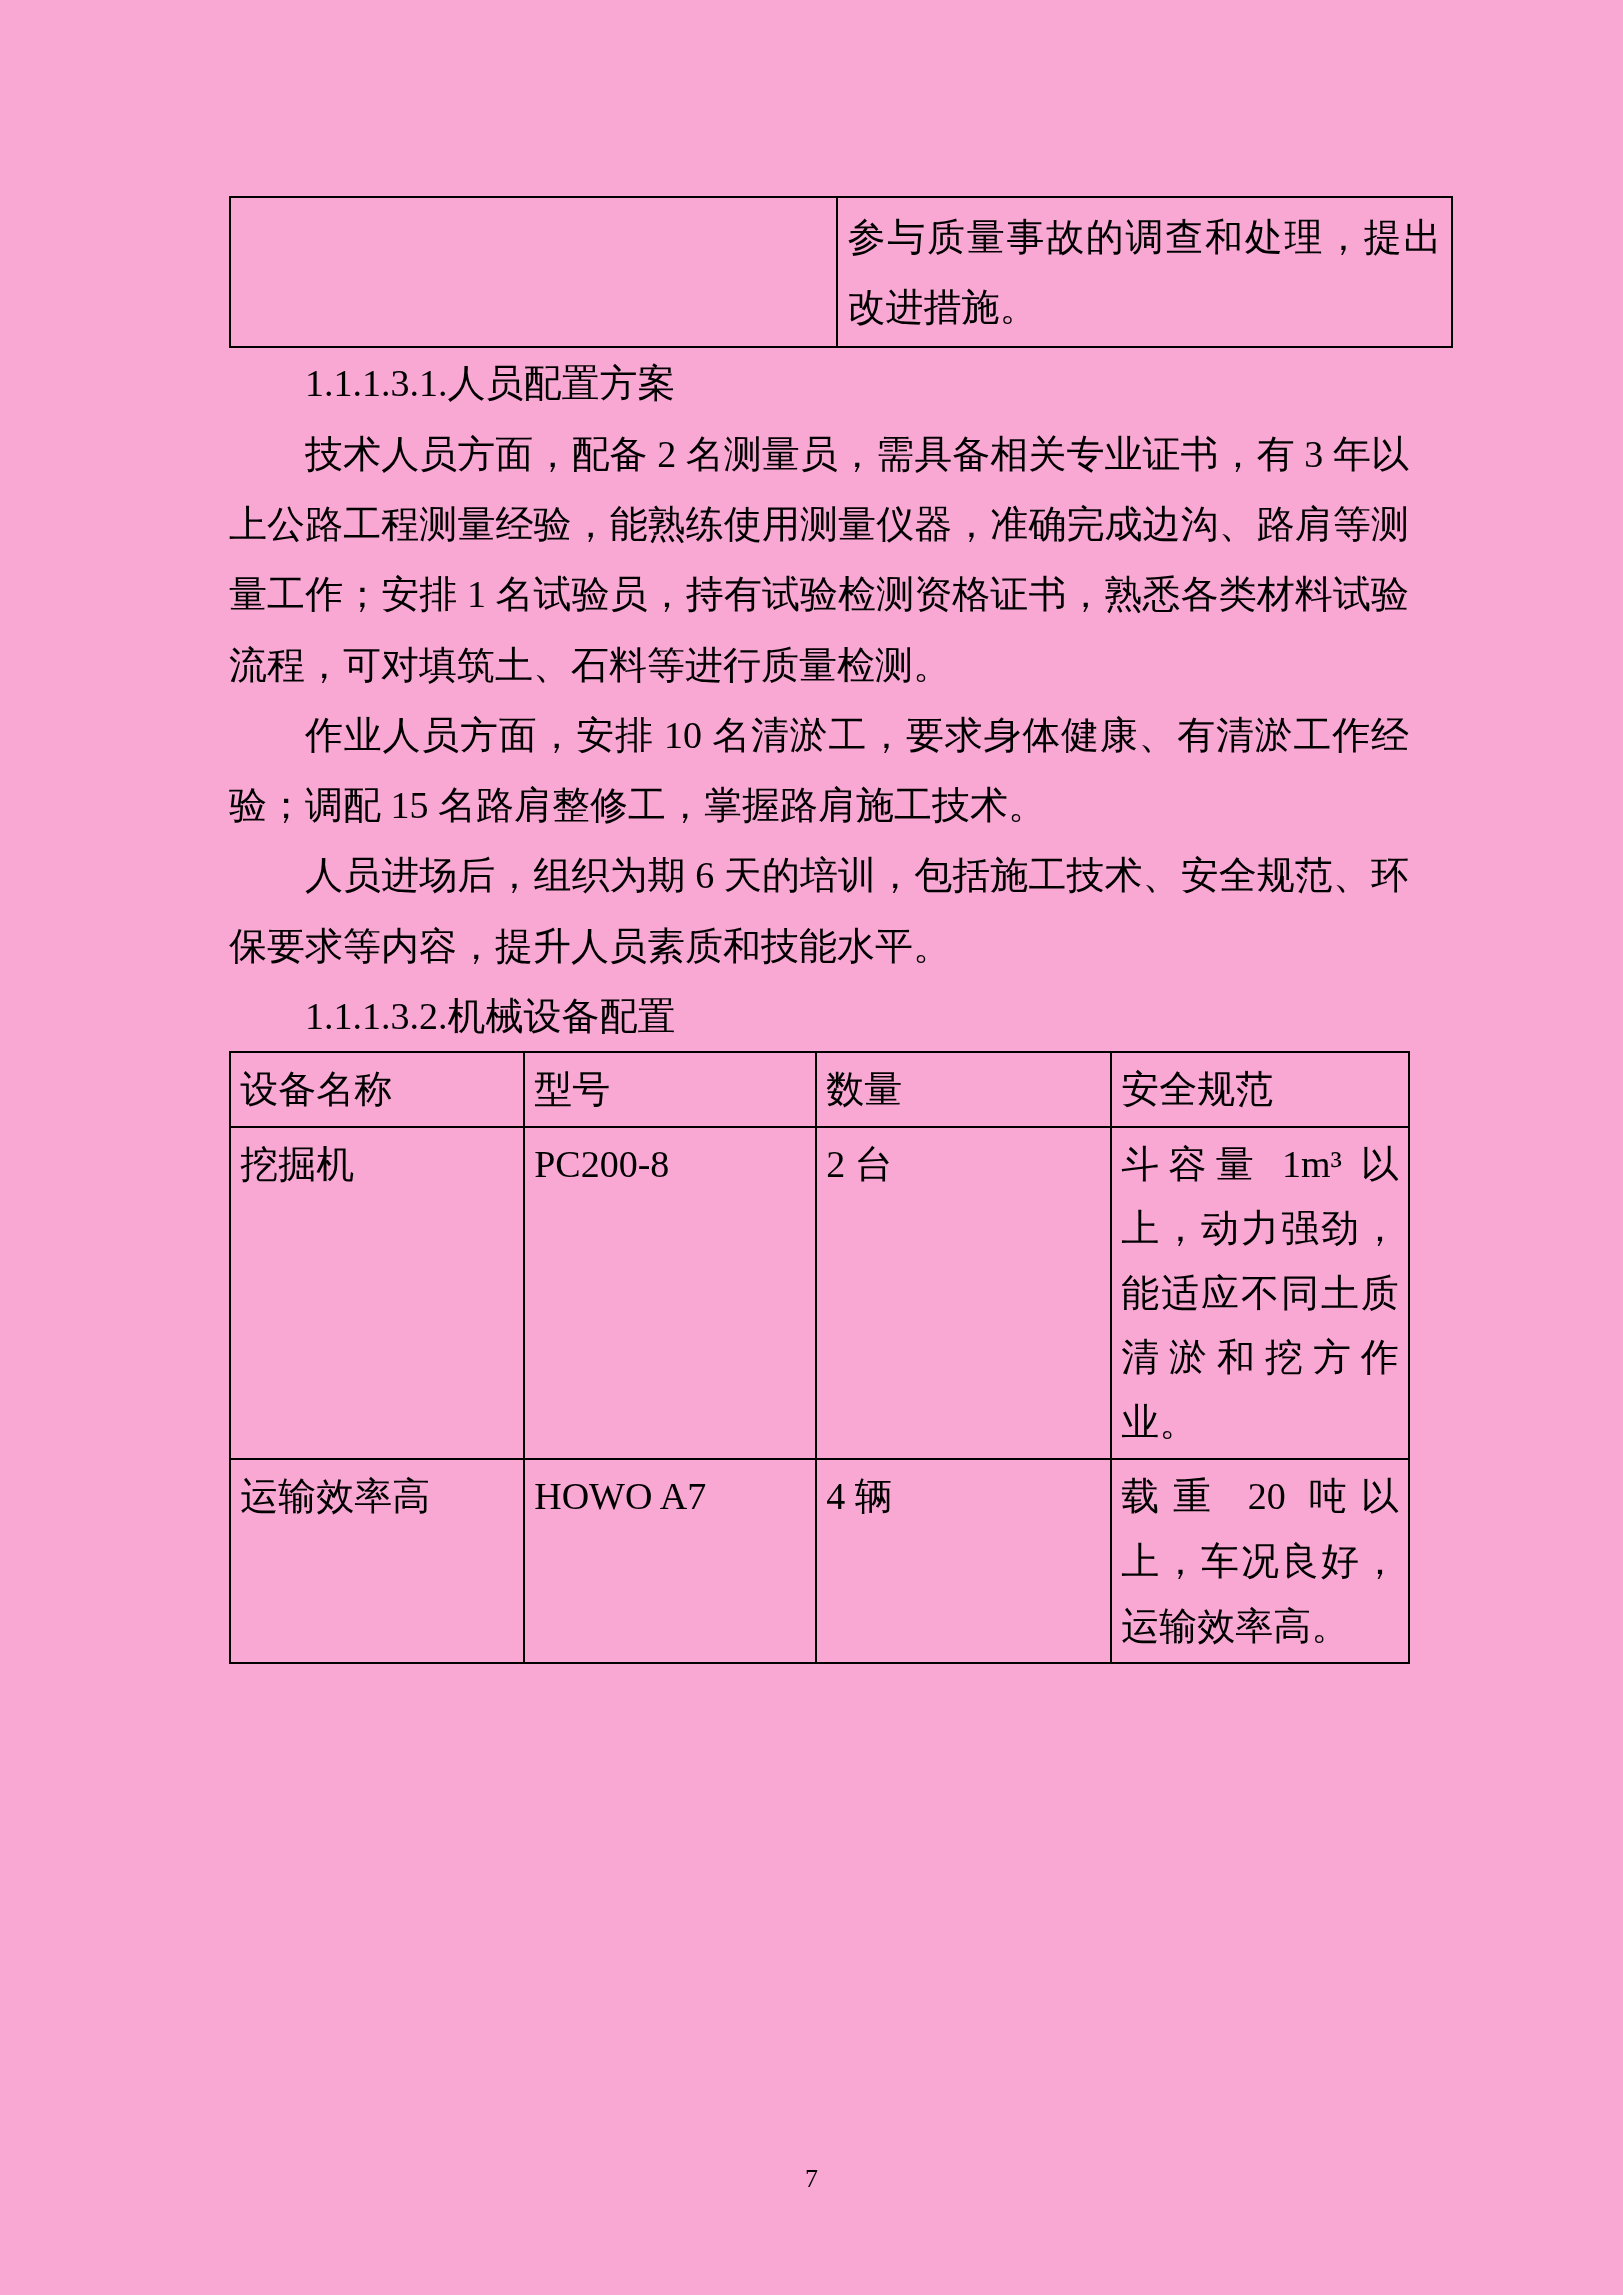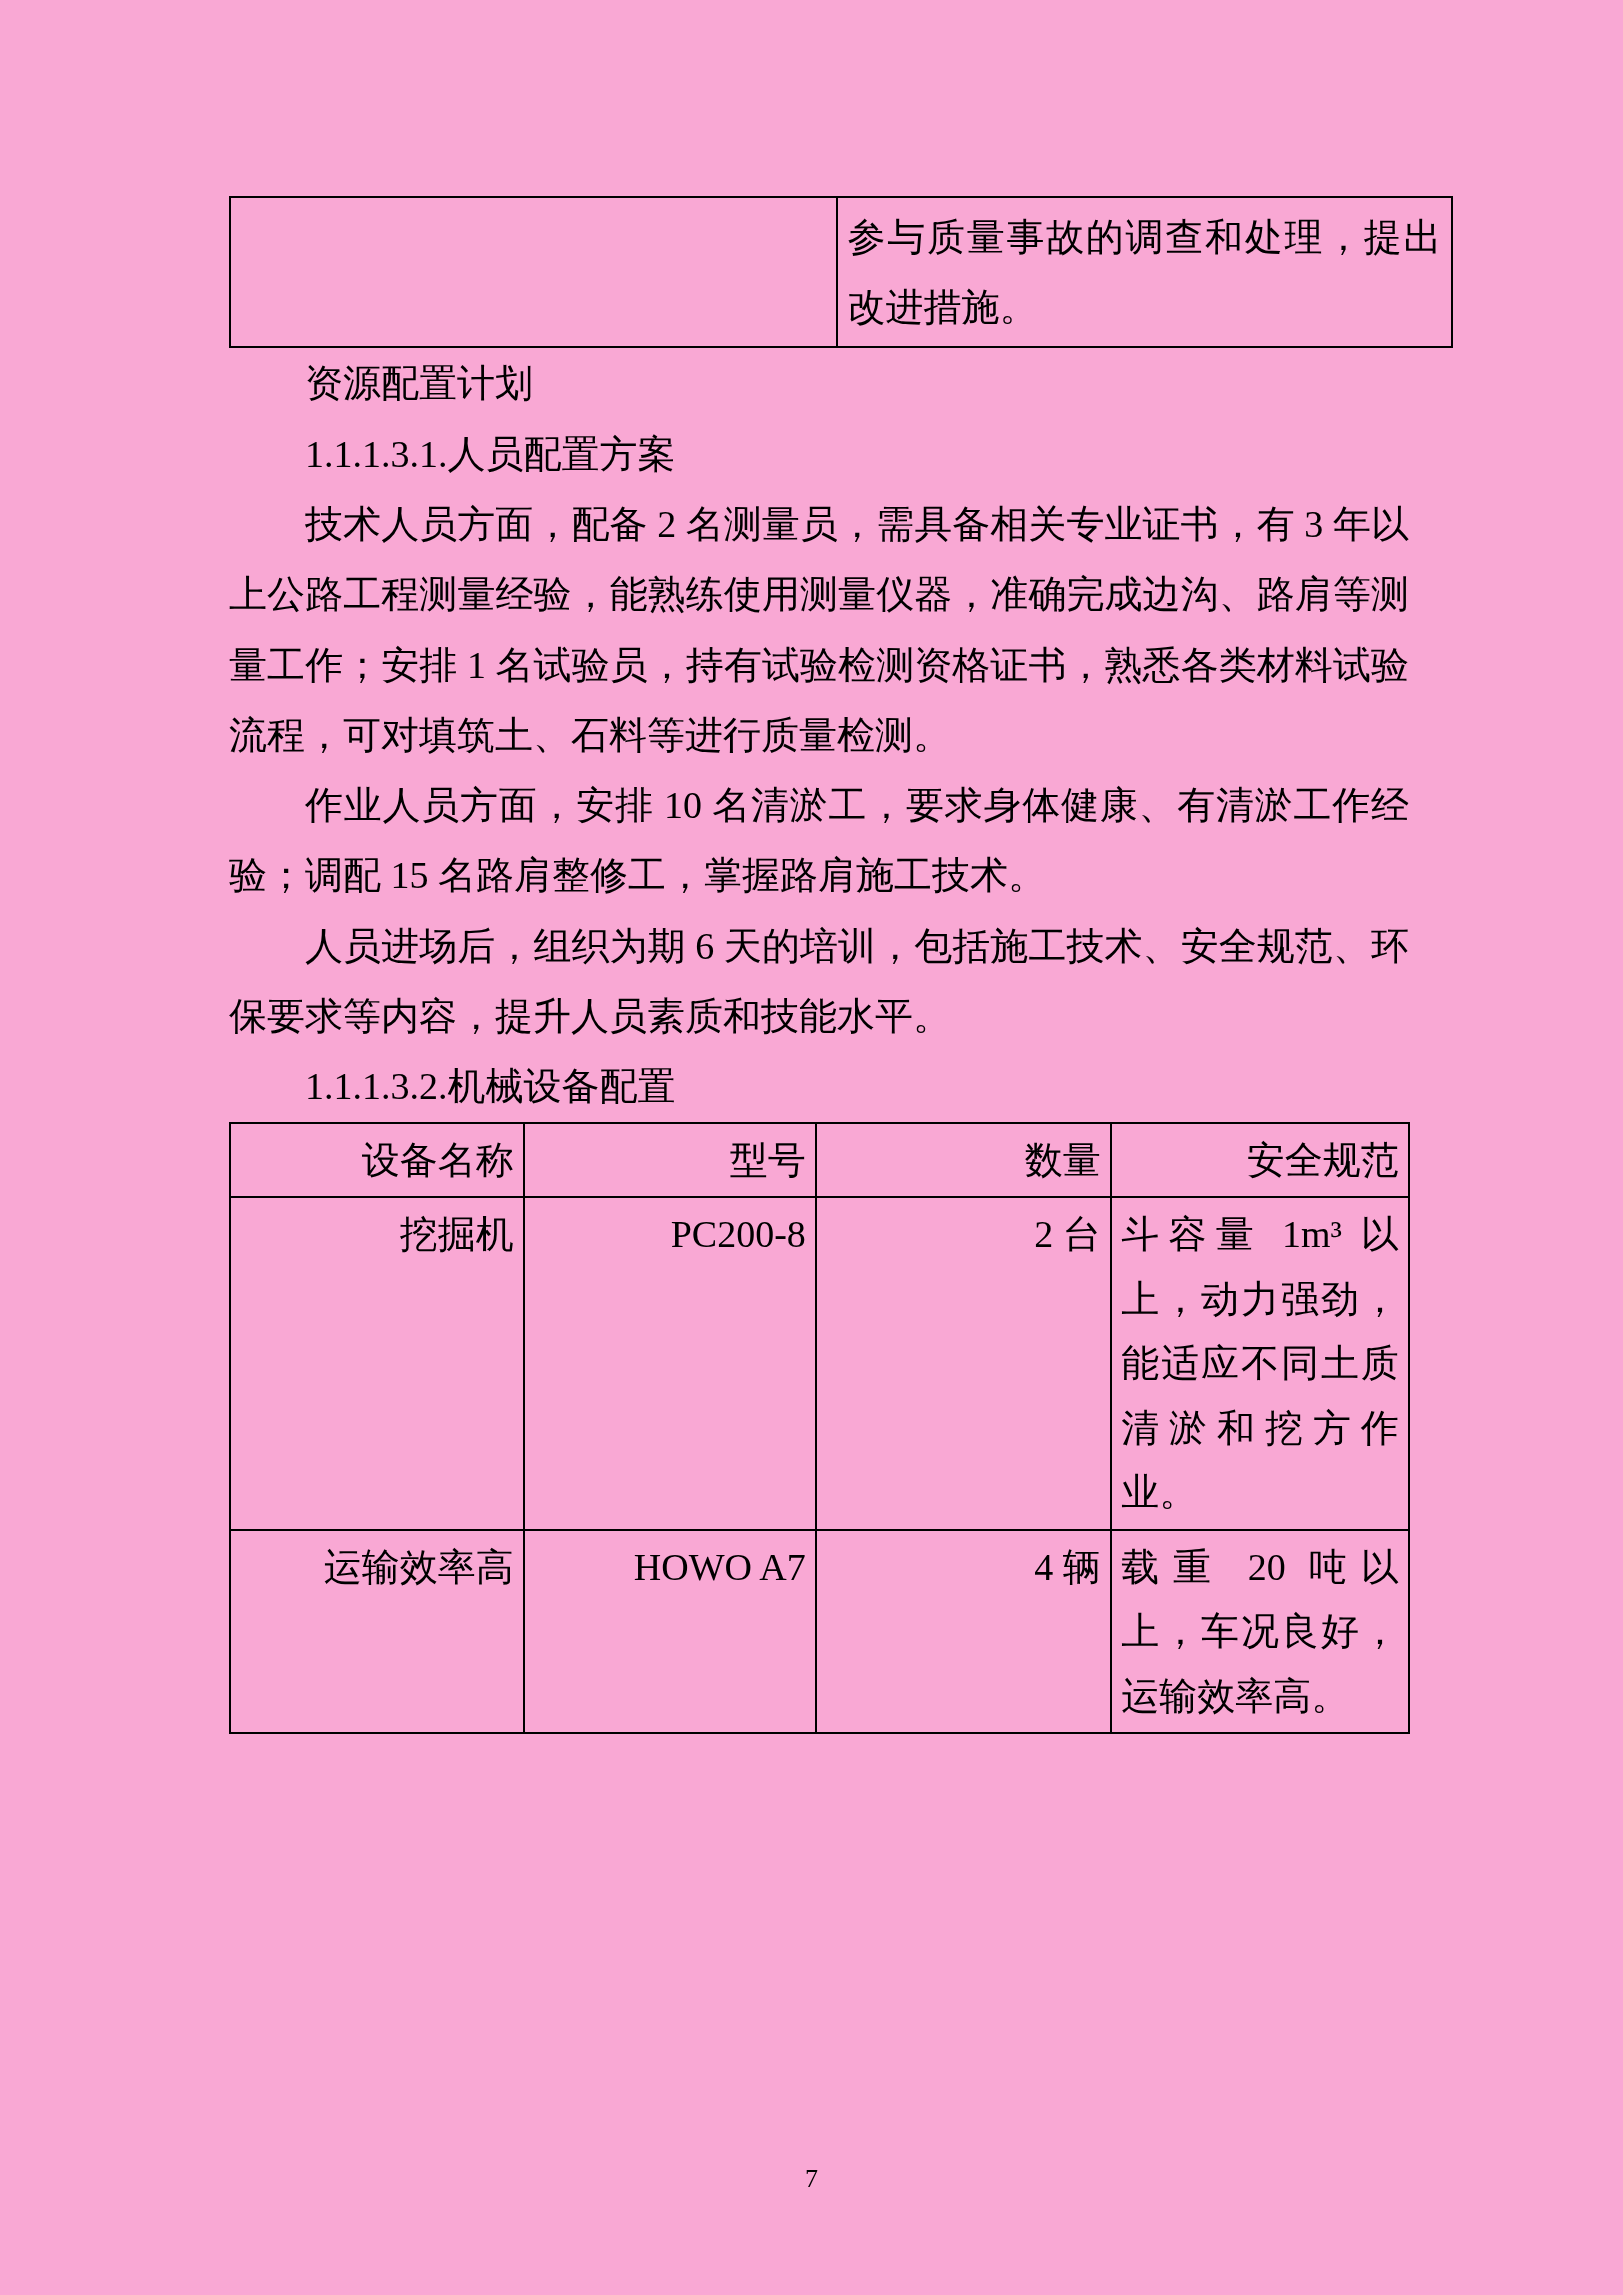--- a/index.html
+++ b/index.html
@@ -24,21 +24,21 @@
   
   table.doc-table {
     border-collapse: collapse;
     table-layout: fixed;
     width: 1180px;
   }
   table.doc-table td, table.doc-table th {
     border: 2px solid #000000;
     padding: 3.9px 9.2px;
     font-weight: normal;
-    text-align: right;
+    text-align: left;
     vertical-align: top;
     word-break: break-word;
     overflow-wrap: break-word;
   }
   .top-table td.cell-left  { width: 587px; }
   .top-table td.cell-right { width: 594px; text-align: justify; }
 
   
   .para, .heading {
     margin: 0;
@@ -77,21 +77,20 @@
 
   <table class="doc-table top-table">
     <tbody>
       <tr>
         <td class="cell-left"></td>
         <td class="cell-right">参与质量事故的调查和处理，提出改进措施。</td>
       </tr>
     </tbody>
   </table>
 
-  <p class="heading">资源配置计划</p>
 
   <p class="heading">1.1.1.3.1.人员配置方案</p>
 
   <p class="para">技术人员方面，配备 2 名测量员，需具备相关专业证书，有 3 年以上公路工程测量经验，能熟练使用测量仪器，准确完成边沟、路肩等测量工作；安排 1 名试验员，持有试验检测资格证书，熟悉各类材料试验流程，可对填筑土、石料等进行质量检测。</p>
 
   <p class="para">作业人员方面，安排 10 名清淤工，要求身体健康、有清淤工作经验；调配 15 名路肩整修工，掌握路肩施工技术。</p>
 
   <p class="para">人员进场后，组织为期 6 天的培训，包括施工技术、安全规范、环保要求等内容，提升人员素质和技能水平。</p>
 
   <p class="heading">1.1.1.3.2.机械设备配置</p>

